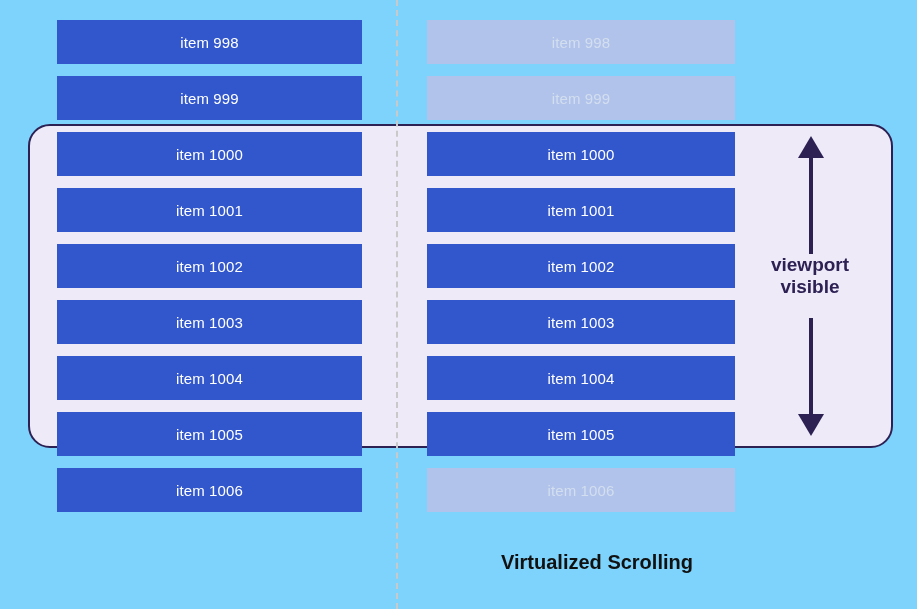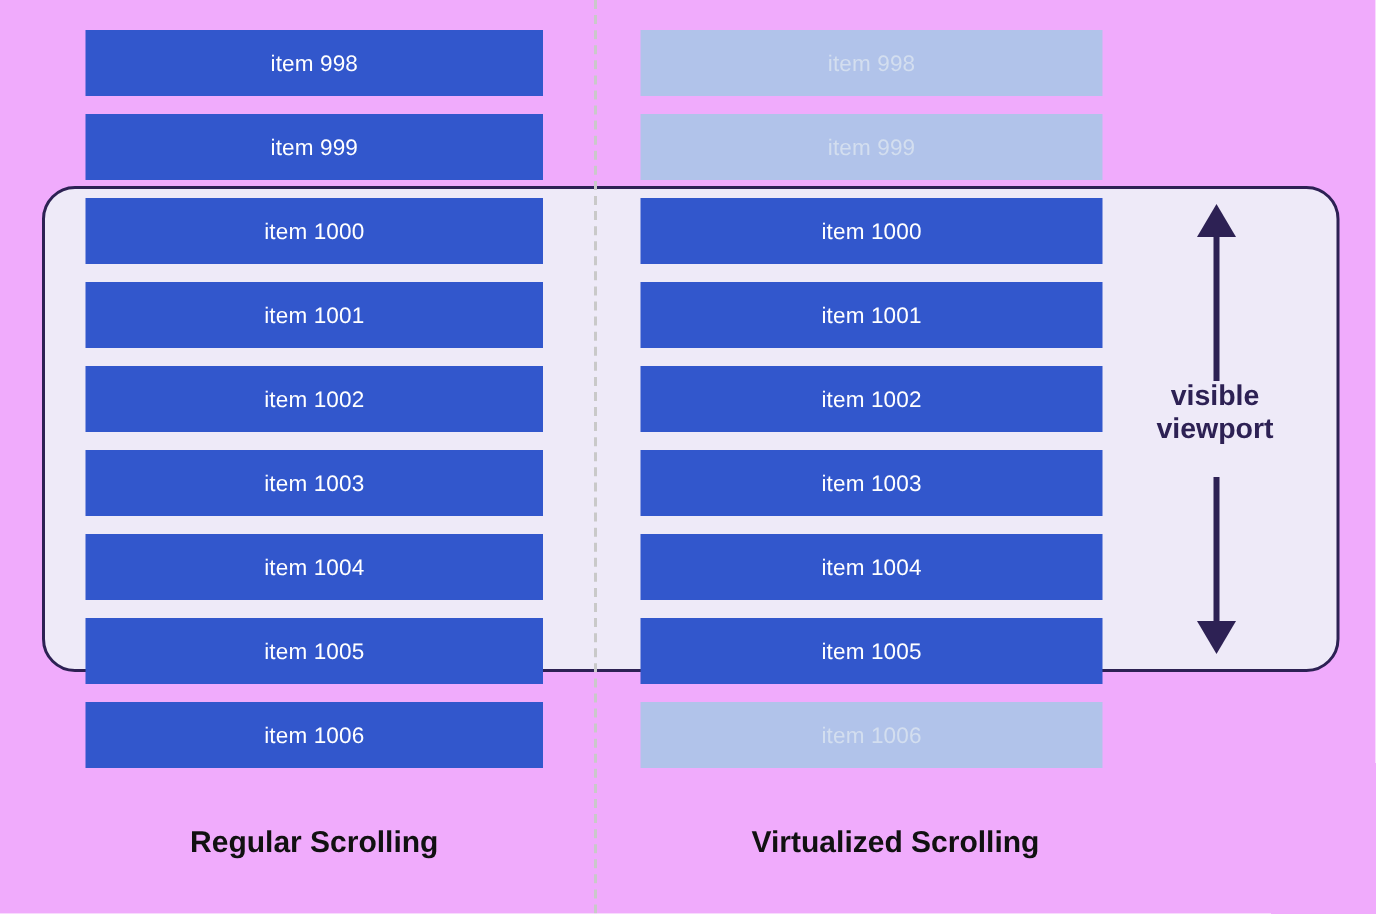--- a/index.html
+++ b/index.html
@@ -8,21 +8,21 @@
     background: #ffffff;
   }
   body {
     font-family: "Liberation Sans", sans-serif;
     -webkit-font-smoothing: antialiased;
   }
   #stage {
     position: relative;
     width: 917px;
     height: 609px;
-    background: #f0abfc;
+    background: #7dd3fc;
     overflow: hidden;
   }
 
   
   #viewport-box {
     position: absolute;
     left: 28px;
     top: 124px;
     width: 865px;
     height: 324px;
@@ -183,23 +183,22 @@
   <div class="bar right faded" style="top:468px">
       <span>item 1006</span>
     </div>
 
   <div id="divider"></div>
 
   <div id="arrow-group">
     <div class="arrow-head" id="arrow-head-top"></div>
     <div class="arrow-shaft" id="arrow-shaft-top"></div>
     <div id="viewport-label">
+      <div>viewport</div>
       <div>visible</div>
-      <div>viewport</div>
     </div>
     <div class="arrow-shaft" id="arrow-shaft-bottom"></div>
     <div class="arrow-head" id="arrow-head-bottom"></div>
   </div>
 
-  <div class="caption" id="caption-left">Regular Scrolling</div>
   <div class="caption" id="caption-right">Virtualized Scrolling</div>
 
 </div>
 
 </body></html>

